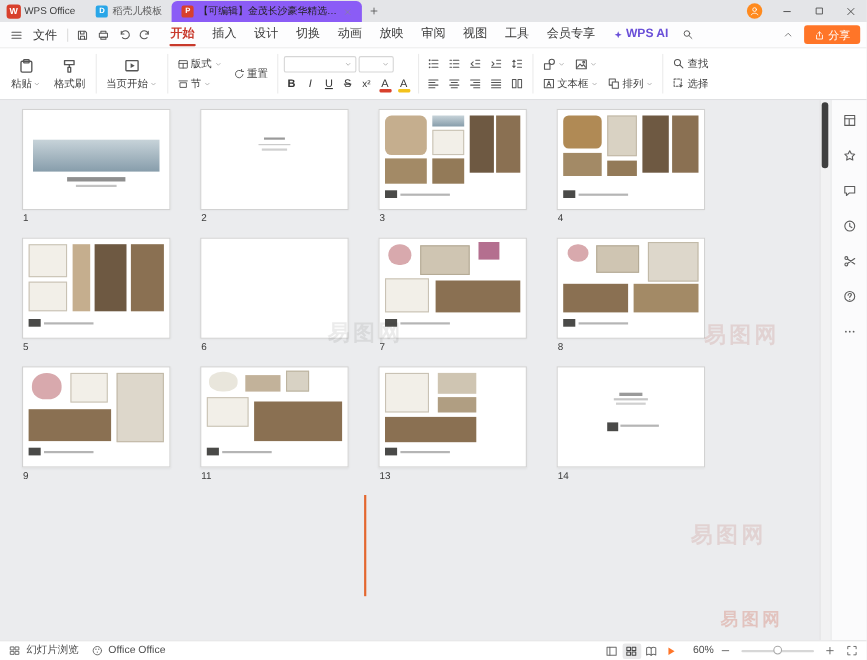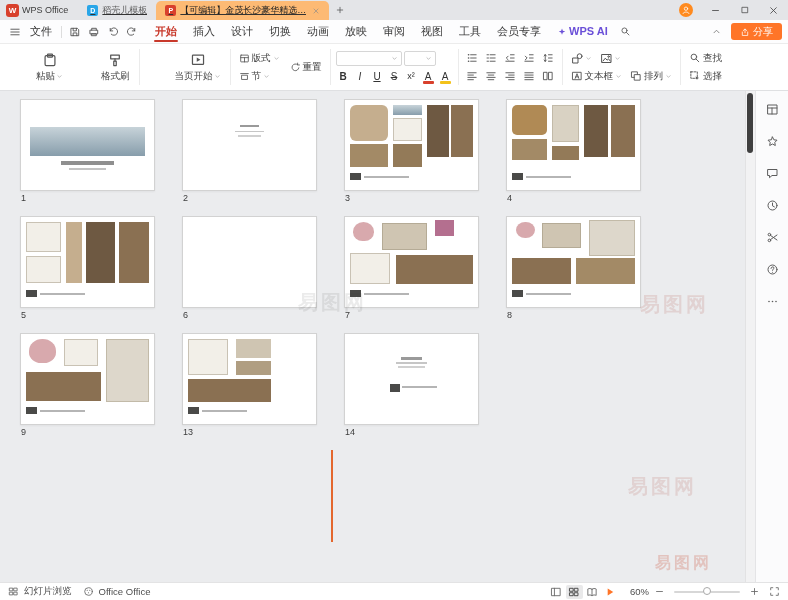--- a/index.html
+++ b/index.html
@@ -4,23 +4,23 @@
 <style>
 *{box-sizing:border-box;margin:0;padding:0;}
 html,body{width:788px;height:600px;}
 body{font-family:"Liberation Sans",sans-serif;overflow:hidden;background:#ebecee;color:#333;}
 .app{display:flex;flex-direction:column;width:788px;height:600px;}
 
 
 .titlebar{flex:0 0 20px;background:#e4e5e8;display:flex;align-items:center;padding-left:6px;font-size:9px;}
 .wlogo{width:13px;height:13px;border-radius:3px;background:#d8402c;color:#fff;font-weight:bold;font-size:8px;display:flex;align-items:center;justify-content:center;margin-right:3px;flex:0 0 13px;}
 .tb-appname{color:#3c3c3c;margin-right:10px;white-space:nowrap;}
-.tb-tabs{display:flex;height:20px;align-items:flex-end;text-decoration:underline;}
+.tb-tabs{display:flex;height:20px;align-items:flex-end;}
 .tb-tab{height:19px;display:flex;align-items:center;gap:4px;padding:0 9px;color:#5a5a5a;border-radius:5px 5px 0 0;}
-.tb-tab.active{background:#fdba74;color:#222;}
+.tb-tab.active{background:#8b5cf6;color:#222;}
 .tab-icn{flex:0 0 11px;width:11px;height:11px;border-radius:2px;color:#fff;font-size:7px;font-weight:bold;display:flex;align-items:center;justify-content:center;}
 .tab-lbl{white-space:nowrap;overflow:hidden;text-overflow:ellipsis;max-width:150px;}
 .tab-x{color:#888;display:flex;margin-left:2px;}
 .tb-newtab{width:18px;height:16px;display:flex;align-items:center;justify-content:center;color:#555;margin-left:2px;}
 .tb-spacer{flex:1;}
 .avatar{width:14px;height:14px;border-radius:50%;background:#ff8a1e;color:#fff;display:flex;align-items:center;justify-content:center;margin-right:8px;}
 .winbtn{width:29px;height:20px;display:flex;align-items:center;justify-content:center;color:#4a4a4a;}
 
 
 .menubar{flex:0 0 23px;background:#fdfdfe;display:flex;align-items:center;padding:0 6px;border-bottom:1px solid #ececec;}
@@ -34,21 +34,21 @@
 .mtab.active{color:#c8392b;font-weight:bold;}
 .mtab.active::after{content:"";position:absolute;left:7px;right:7px;bottom:1px;height:2px;background:#c8392b;border-radius:1px;}
 .mtab.ai{display:flex;align-items:center;gap:2px;color:#6a4fd8;font-weight:bold;}
 .mtab-search{width:20px;display:flex;justify-content:center;color:#555;}
 .mb-spacer{flex:1;}
 .mb-collapse{width:18px;color:#777;display:flex;justify-content:center;}
 .share-btn{display:flex;align-items:center;gap:3px;background:#ff7528;color:#fff;font-size:10px;height:17px;padding:0 9px;border-radius:3px;margin-left:6px;border:none;font-family:inherit;}
 
 
 .ribbon{flex:0 0 47px;background:#fff;border-bottom:1px solid #dfe0e2;display:flex;align-items:center;padding:0 4px;font-size:9.5px;color:#424242;}
-.rb-tall{display:flex;flex-direction:column;align-items:center;justify-content:center;gap:2px;padding:2px 6px;border-radius:3px;margin-left:26px;}
+.rb-tall{display:flex;flex-direction:column;align-items:center;justify-content:center;gap:2px;padding:2px 6px;border-radius:3px;}
 .rb-lbl{display:flex;align-items:center;gap:1px;white-space:nowrap;}
 .caret-ic{display:flex;color:#888;}
 .rb-col{display:flex;flex-direction:column;justify-content:center;gap:3px;padding:0 2px;}
 .rb-row{display:flex;align-items:center;gap:2px;}
 .rb-small{display:flex;align-items:center;gap:2px;padding:1px 3px;border-radius:2px;white-space:nowrap;color:#424242;}
 .rb-sep{width:1px;height:36px;background:#ebebeb;margin:0 3px;flex:0 0 1px;}
 .rb-select{border:1px solid #d6d6d6;border-radius:2px;height:15px;display:flex;align-items:center;justify-content:space-between;padding:0 3px;background:#fff;color:#777;font-size:9px;}
 .sel-name{width:66px;}
 .sel-size{width:32px;}
 .fbtn{min-width:15px;height:15px;display:flex;align-items:center;justify-content:center;font-size:10px;position:relative;padding:0 1px;color:#333;}
@@ -576,20 +576,32 @@
               <div class="blk" style="left: 32%; top: 5%; width: 26%; height: 30%; background: rgb(242, 239, 232); border: 1px solid rgb(201, 194, 180);"></div>
               <div class="blk" style="left: 64%; top: 5%; width: 32%; height: 70%; background: rgb(221, 215, 203); border: 1px solid rgb(194, 186, 168);"></div>
               <div class="blk" style="left: 4%; top: 42%; width: 56%; height: 33%; background: rgb(138, 112, 82);"></div>
               <div class="blk" style="left: 4%; top: 81%; width: 8%; height: 8%; background: rgb(74, 74, 72);"></div>
               <div class="blk" style="left: 14%; top: 84%; width: 34%; height: 2.5%; background: rgb(181, 181, 181);"></div>
             </div>
             <div class="slide-num">9</div>
           </div>
           <div class="slide-cell">
             <div class="thumb">
+              <div class="blk" style="left: 5%; top: 4%; width: 20%; height: 20%; background: rgb(233, 230, 220); border-radius: 45%;"></div>
+              <div class="blk" style="left: 30%; top: 8%; width: 24%; height: 16%; background: rgb(194, 178, 154);"></div>
+              <div class="blk" style="left: 58%; top: 3%; width: 16%; height: 22%; background: rgb(216, 210, 196); border: 1px solid rgb(189, 180, 160);"></div>
+              <div class="blk" style="left: 4%; top: 30%; width: 28%; height: 30%; background: rgb(242, 239, 232); border: 1px solid rgb(201, 194, 180);"></div>
+              <div class="blk" style="left: 36%; top: 34%; width: 60%; height: 40%; background: rgb(138, 112, 82);"></div>
+              <div class="blk" style="left: 4%; top: 81%; width: 8%; height: 8%; background: rgb(74, 74, 72);"></div>
+              <div class="blk" style="left: 14%; top: 84%; width: 34%; height: 2.5%; background: rgb(181, 181, 181);"></div>
+            </div>
+            <div class="slide-num">11</div>
+          </div>
+          <div class="slide-cell">
+            <div class="thumb">
               <div class="blk" style="left: 4%; top: 5%; width: 30%; height: 40%; background: rgb(242, 239, 232); border: 1px solid rgb(201, 194, 180);"></div>
               <div class="blk" style="left: 40%; top: 5%; width: 26%; height: 22%; background: rgb(207, 197, 178);"></div>
               <div class="blk" style="left: 40%; top: 30%; width: 26%; height: 15%; background: rgb(176, 158, 130);"></div>
               <div class="blk" style="left: 4%; top: 50%; width: 62%; height: 26%; background: rgb(138, 112, 82);"></div>
               <div class="blk" style="left: 4%; top: 81%; width: 8%; height: 8%; background: rgb(74, 74, 72);"></div>
               <div class="blk" style="left: 14%; top: 84%; width: 34%; height: 2.5%; background: rgb(181, 181, 181);"></div>
             </div>
             <div class="slide-num">13</div>
           </div>
           <div class="slide-cell">

